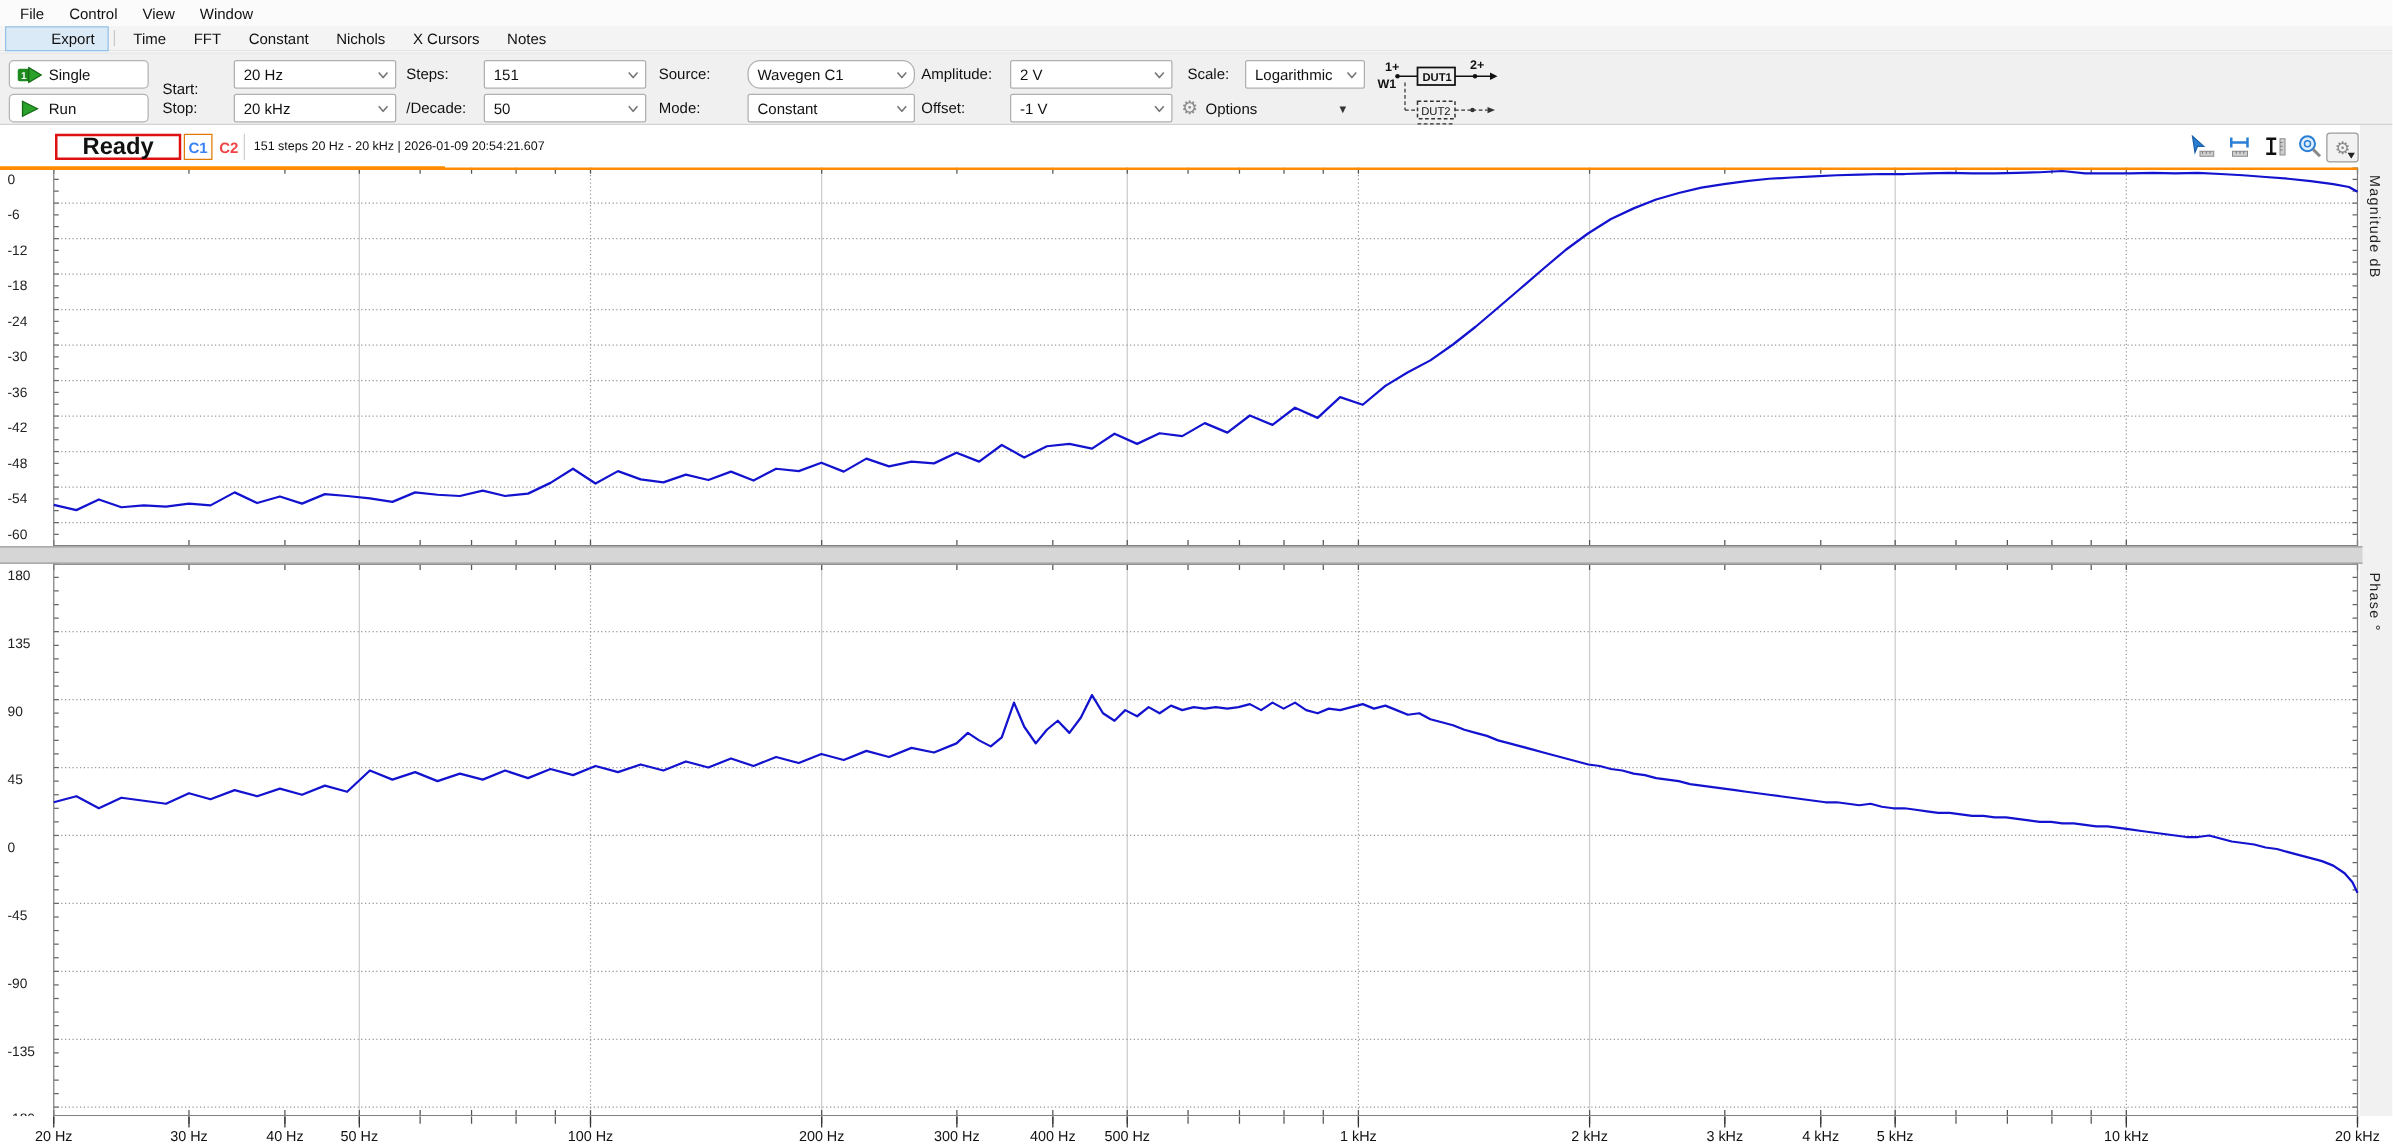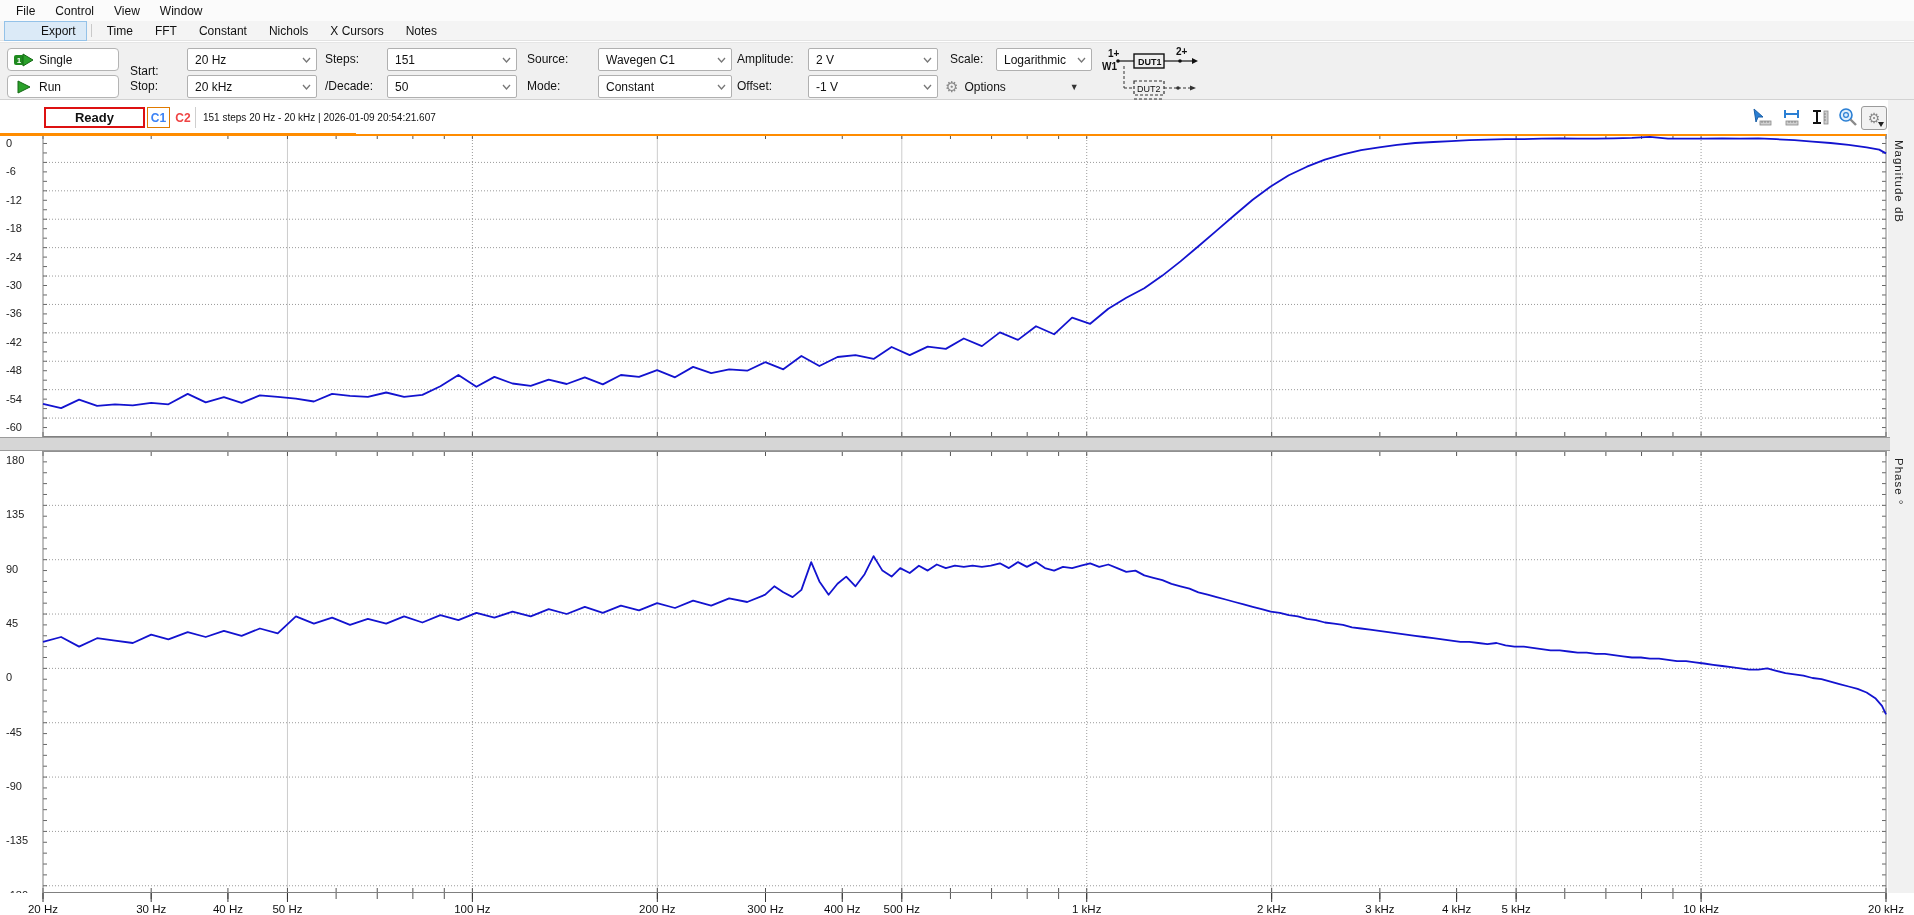--- a/index.html
+++ b/index.html
@@ -25,21 +25,21 @@
          box-sizing:border-box;display:flex;align-items:center;padding:0 20px 0 7px;}
   .combo .chev{position:absolute;right:5px;top:8px;}
   .row1{top:5px;} .row2{top:32px;}
   .opt-btn{position:absolute;left:945px;top:32px;height:23px;display:flex;align-items:center;gap:6px;}
   .gear{color:#8a8a8a;font-size:15px;line-height:15px;}
   .opt-arrow{font-size:9px;color:#333;margin-left:58px;}
   
   .statusrow{position:absolute;left:0;top:100px;width:100%;height:34px;background:#ffffff;}
   .ready-box{position:absolute;left:44px;top:7px;width:101px;height:21px;border:2px solid #dd1111;
              box-sizing:border-box;display:flex;align-items:center;justify-content:center;
-             font-weight:bold;font-size:13px;background:#fff;}
+             font-weight:bold;font-size:19px;background:#fff;}
   .c1-box{position:absolute;left:147px;top:7px;width:23px;height:21px;border:1px solid #e07a00;box-sizing:border-box;
           color:#3b82f6;font-weight:bold;display:flex;align-items:center;justify-content:center;}
   .c2-box{position:absolute;left:171px;top:7px;width:24px;height:21px;color:#ef4444;font-weight:bold;
           display:flex;align-items:center;justify-content:center;border-right:1px solid #cfcfcf;}
   .status-info{position:absolute;left:203px;top:7px;height:21px;line-height:21px;font-size:10px;}
   .sicon{position:absolute;top:6px;width:24px;height:22px;display:flex;align-items:center;justify-content:center;}
   .gear-btn{border:1px solid #9a9a9a;border-radius:3px;background:#f2f2f2;}
   
   .plot-svg{position:absolute;left:0;}
   #mag-top-line{position:absolute;left:0;top:134px;width:1886px;height:2px;background:#ff8c00;}
@@ -97,21 +97,21 @@
       </svg>
   </div>
   <span class="tb-label row1" style="left:325px;">Steps:</span>
   <div class="combo row1" style="left:387px;width:130px;">
     <span>151</span>
     <svg class="chev" width="9" height="6">
         <polyline points="1,1 4.5,5 8,1" fill="none" stroke="#777" stroke-width="1.3"></polyline>
       </svg>
   </div>
   <span class="tb-label row1" style="left:527px;">Source:</span>
-  <div class="combo row1" style="left:598px;width:134px;">
+  <div class="combo row1" style="left:598px;width:134px;border-radius:10px;">
     <span>Wavegen C1</span>
     <svg class="chev" width="9" height="6">
         <polyline points="1,1 4.5,5 8,1" fill="none" stroke="#777" stroke-width="1.3"></polyline>
       </svg>
   </div>
   <span class="tb-label row1" style="left:737px;">Amplitude:</span>
   <div class="combo row1" style="left:808px;width:130px;">
     <span>2 V</span>
     <svg class="chev" width="9" height="6">
         <polyline points="1,1 4.5,5 8,1" fill="none" stroke="#777" stroke-width="1.3"></polyline>

